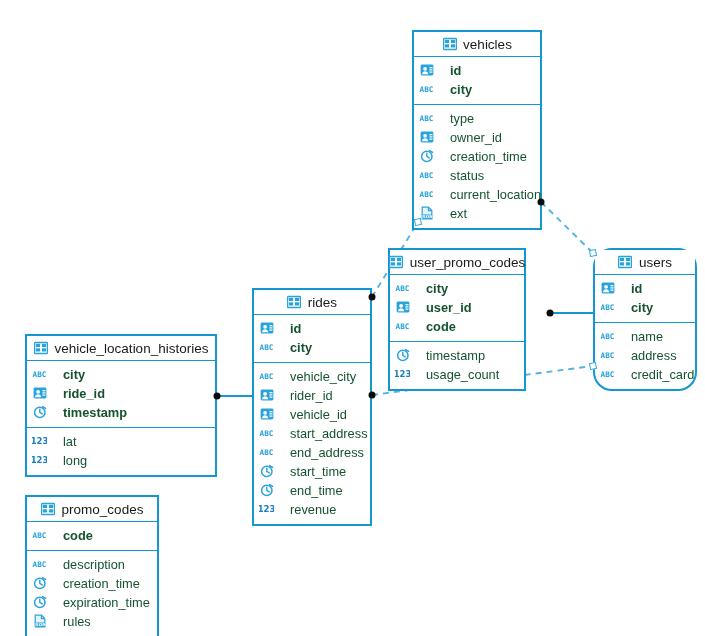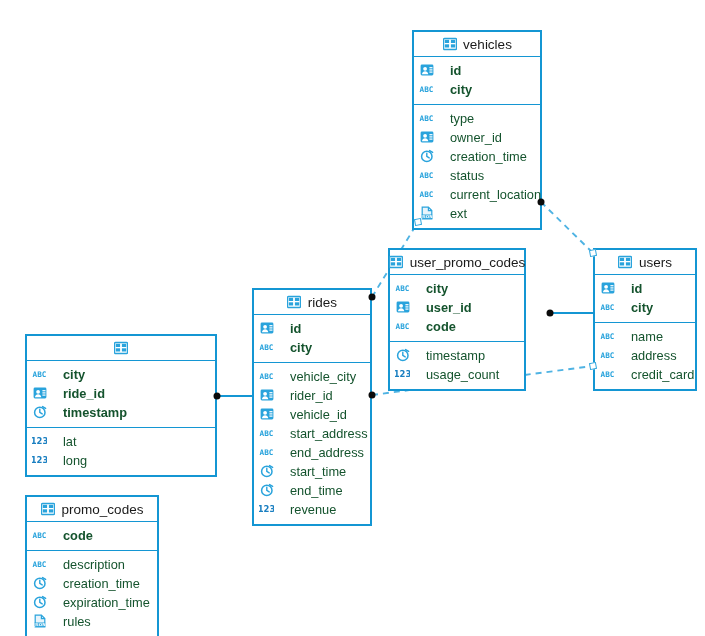--- a/index.html
+++ b/index.html
@@ -265,21 +265,21 @@
           <div class="col-row">
             <span class="icon">
               <svg width="16" height="13" viewBox="0 0 16 13">
                 <text x="8" y="10" text-anchor="middle" font-family="DejaVu Sans, sans-serif" font-size="9" font-weight="bold" fill="#1a7fc1">123</text>
               </svg>
             </span>
             <span class="cname">usage_count</span>
           </div>
         </div>
       </div>
-      <div class="table-box" style="left: 593px; top: 248px; width: 104px;">
+      <div class="table-box" style="left: 593px; top: 248px; width: 104px; border-radius: 19px;">
         <div class="tbl-header">
           <span class="icon">
             <svg width="14" height="14" viewBox="0 0 14 14">
               <rect x="0.5" y="1.5" width="13" height="11" rx="1" fill="none" stroke="#29a3dc" stroke-width="1.4"></rect>
               <rect x="1.8" y="2.8" width="4.3" height="3.2" fill="#29a3dc"></rect>
               <rect x="7.9" y="2.8" width="4.3" height="3.2" fill="#29a3dc"></rect>
               <rect x="1.8" y="7.3" width="4.3" height="3.2" fill="#29a3dc"></rect>
               <rect x="7.9" y="7.3" width="4.3" height="3.2" fill="#29a3dc"></rect>
             </svg>
           </span>
@@ -456,20 +456,21 @@
         <div class="tbl-header">
           <span class="icon">
             <svg width="14" height="14" viewBox="0 0 14 14">
               <rect x="0.5" y="1.5" width="13" height="11" rx="1" fill="none" stroke="#29a3dc" stroke-width="1.4"></rect>
               <rect x="1.8" y="2.8" width="4.3" height="3.2" fill="#29a3dc"></rect>
               <rect x="7.9" y="2.8" width="4.3" height="3.2" fill="#29a3dc"></rect>
               <rect x="1.8" y="7.3" width="4.3" height="3.2" fill="#29a3dc"></rect>
               <rect x="7.9" y="7.3" width="4.3" height="3.2" fill="#29a3dc"></rect>
             </svg>
           </span>
+          <span class="tname">vehicle_location_histories</span>
         </div>
         <div class="col-group">
           <div class="col-row pk">
             <span class="icon">
               <svg width="16" height="13" viewBox="0 0 16 13">
                 <text x="8" y="10" text-anchor="middle" font-family="DejaVu Sans Mono, monospace" font-size="8.2" font-weight="bold" fill="#29a3dc">ABC</text>
               </svg>
             </span>
             <span class="cname">city</span>
           </div>

